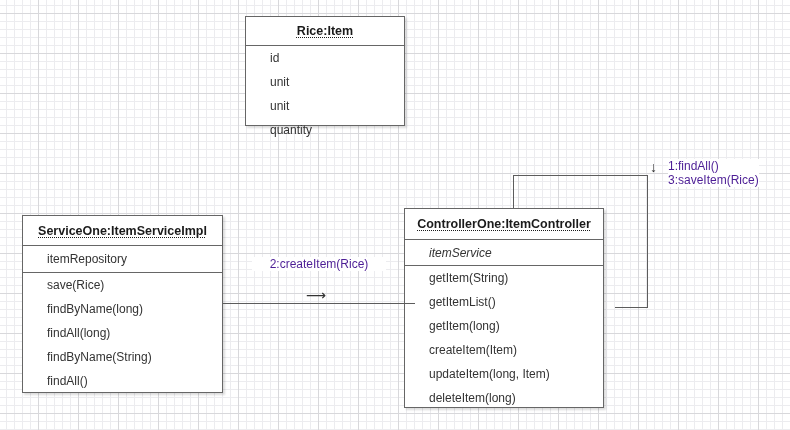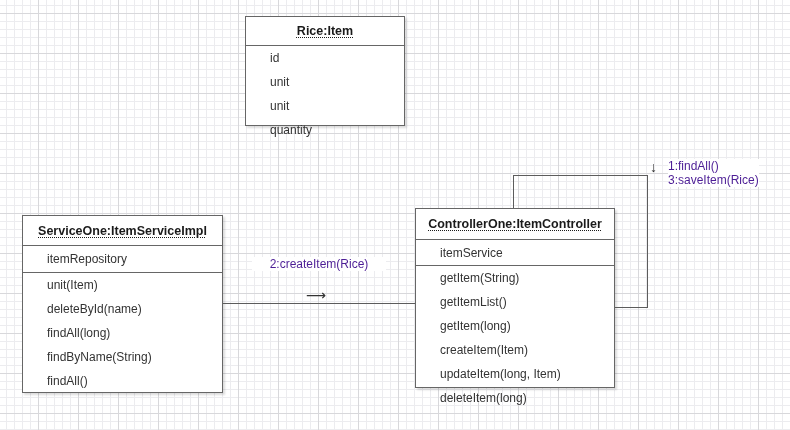--- a/index.html
+++ b/index.html
@@ -81,31 +81,31 @@
     <div class="box-row">unit</div>
     <div class="box-row">unit</div>
     <div class="box-row">quantity</div>
   </div>
 
   <div class="uml-box" style="left:22px; top:215px; width:201px; height:178px;">
     <div class="box-title" style="height:30px;">ServiceOne:ItemServiceImpl</div>
     <div class="attr-section">
       <div class="box-row" style="height:26px;">itemRepository</div>
     </div>
-    <div class="box-row">unit(Item)</div>
-    <div class="box-row">deleteById(name)</div>
+    <div class="box-row">save(Rice)</div>
+    <div class="box-row">findByName(long)</div>
     <div class="box-row">findAll(long)</div>
     <div class="box-row">findByName(String)</div>
     <div class="box-row">findAll()</div>
   </div>
 
-  <div class="uml-box" style="left:415px; top:208px; width:200px; height:180px;">
+  <div class="uml-box" style="left:404px; top:208px; width:200px; height:200px;">
     <div class="box-title" style="height:31px;">ControllerOne:ItemController</div>
     <div class="attr-section">
-      <div class="box-row" style="height:25px;">itemService</div>
+      <div class="box-row" style="height:25px;font-style:italic;">itemService</div>
     </div>
     <div class="box-row">getItem(String)</div>
     <div class="box-row">getItemList()</div>
     <div class="box-row">getItem(long)</div>
     <div class="box-row">createItem(Item)</div>
     <div class="box-row">updateItem(long, Item)</div>
     <div class="box-row">deleteItem(long)</div>
   </div>
 
   <div class="edge-seg" style="left:223px; top:303px; width:192px; height:1px;"></div>

